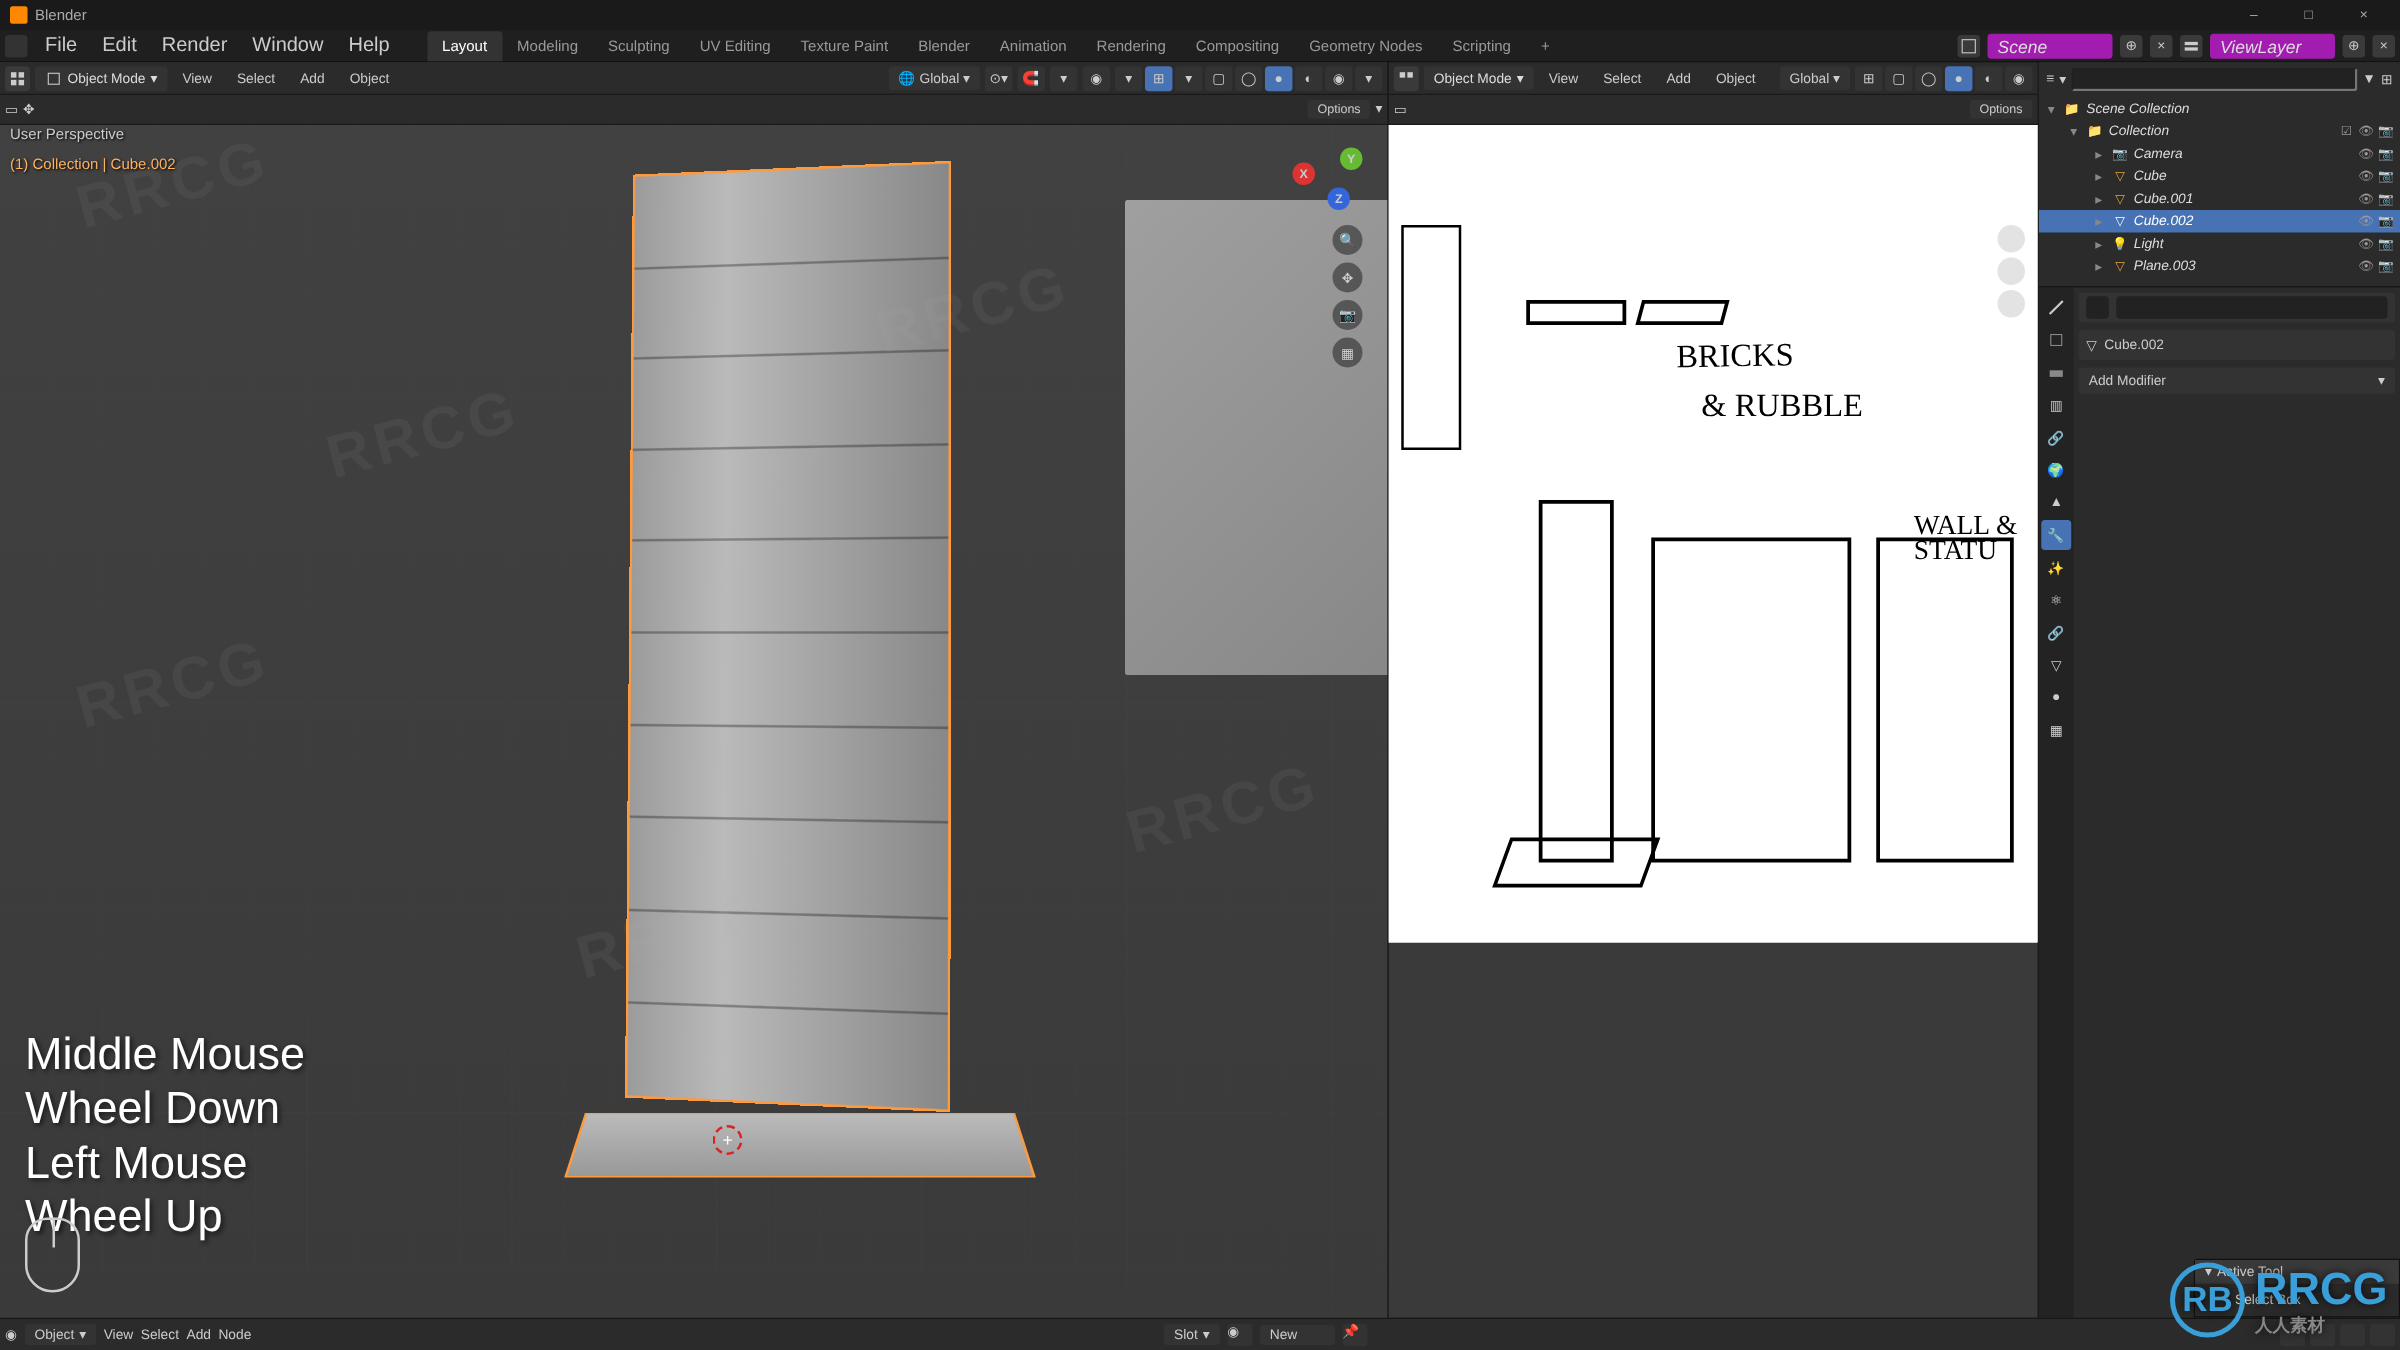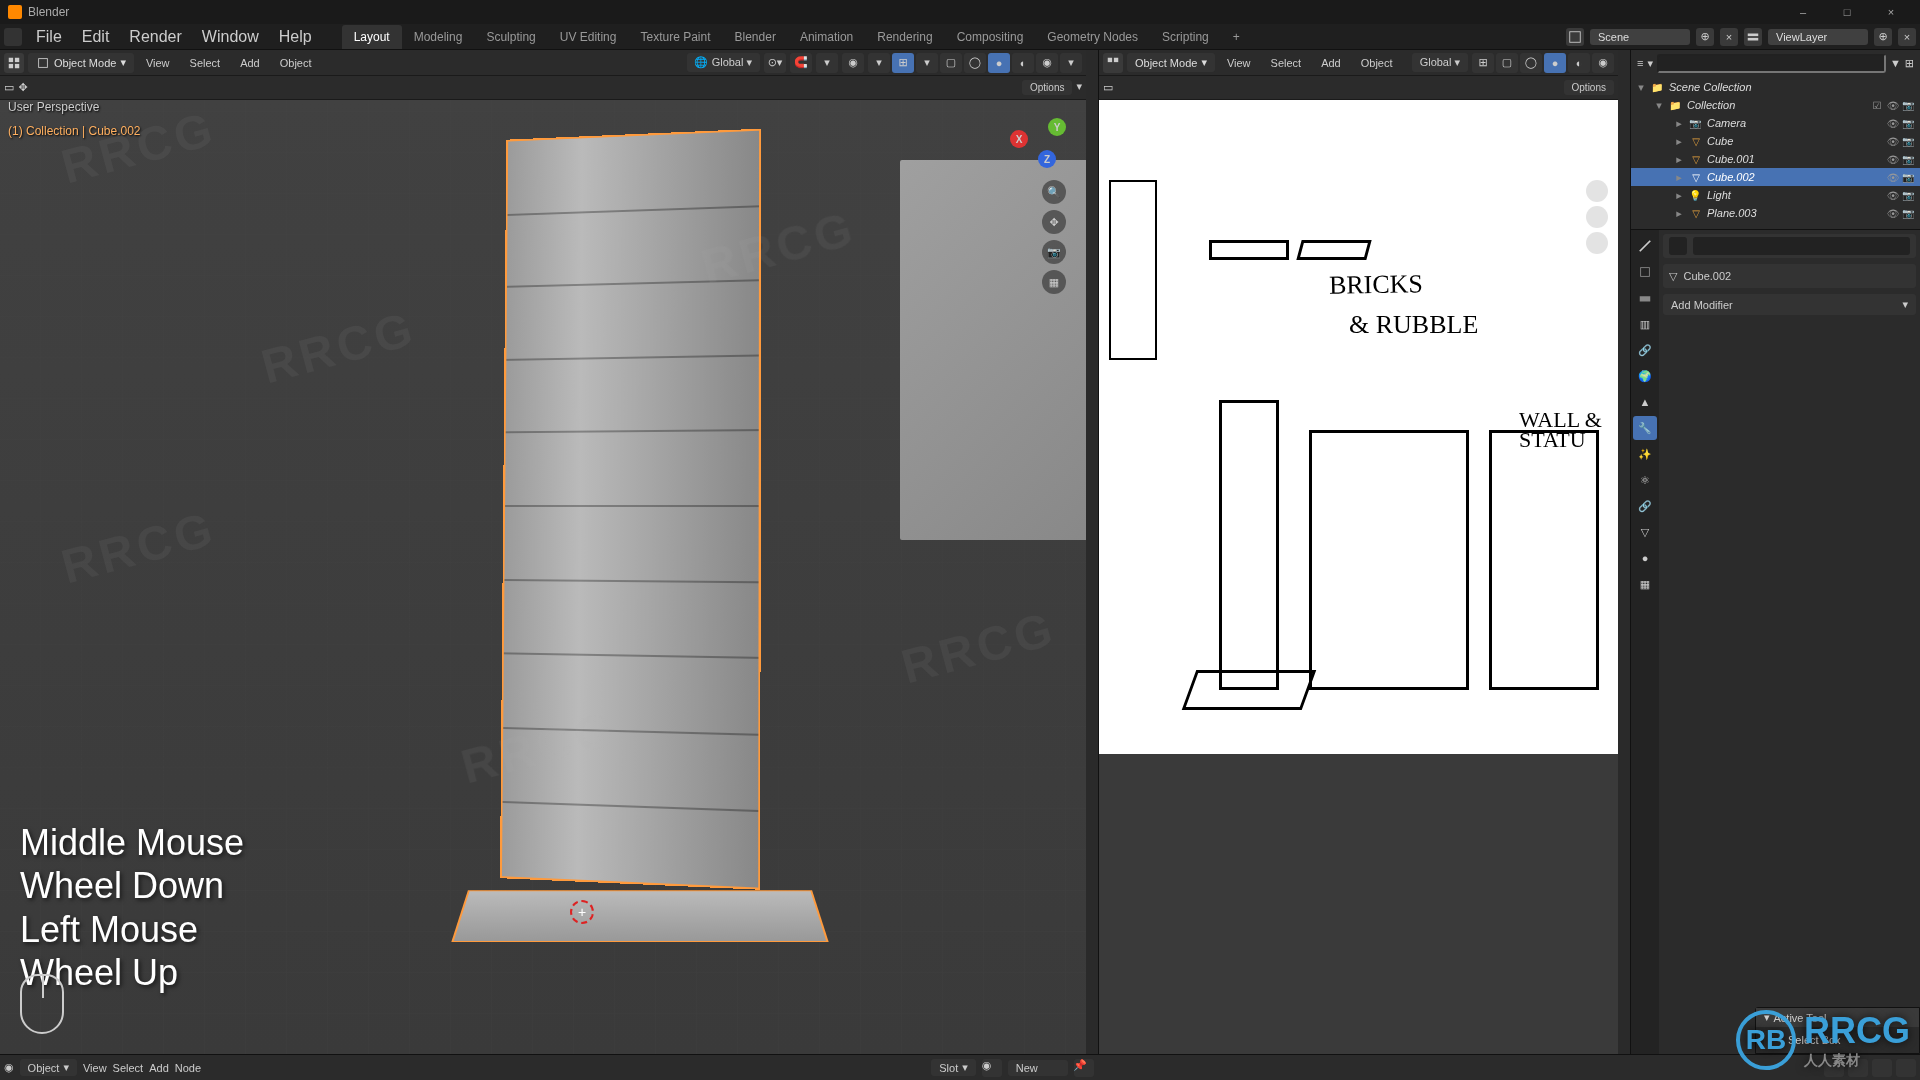--- a/index.html
+++ b/index.html
@@ -12,24 +12,24 @@
 .titlebar .winbtn { width: 42px; height: 20px; display: flex; align-items: center; justify-content: center; color: #aaa; cursor: pointer; }
 
 .menubar { height: 26px; background: #1f1f1f; display: flex; align-items: center; padding: 0 4px; border-bottom: 1px solid #111; }
 .menubar .file-icon { width: 18px; height: 18px; background: #333; border-radius: 3px; margin-right: 4px; }
 .menubar .menuitem { padding: 4px 10px; color: #ccc; cursor: pointer; font-size: 16px; }
 .menubar .spacer { flex: 1; }
 .menubar .workspace-tabs { display: flex; gap: 0; margin-left: 20px; }
 .menubar .ws-tab { padding: 5px 12px; color: #999; cursor: pointer; font-size: 12px; border-radius: 3px 3px 0 0; }
 .menubar .ws-tab.active { background: #333; color: #fff; }
 .menubar .scene-info { display: flex; gap: 6px; align-items: center; }
-.menubar .scene-field { background: #404040; padding: 2px 20px 2px 8px; border-radius: 3px; font-size: 11px; color: #ddd; min-width: 100px; }
+.menubar .scene-field { background: #a21caf; padding: 2px 20px 2px 8px; border-radius: 3px; font-size: 14px; color: #ddd; min-width: 100px; font-style: italic; }
 .menubar .iconbtn { width: 18px; height: 18px; background: #3a3a3a; border-radius: 3px; display: flex; align-items: center; justify-content: center; }
 
-.main { display: flex; height: calc(100% - 50px - 26px); gap: 12px; }
+.main { display: flex; height: calc(100% - 50px - 26px); }
 
 .viewport-left { flex: 1; position: relative; background: #393939; display: flex; flex-direction: column; }
 .v-header { height: 26px; background: #2b2b2b; display: flex; align-items: center; padding: 0 4px; gap: 4px; border-bottom: 1px solid #1a1a1a; }
 .v-header .editorbtn { width: 20px; height: 20px; background: #3a3a3a; border-radius: 3px; display: flex; align-items: center; justify-content: center; }
 .v-header .mode-select { background: #333; padding: 3px 8px; border-radius: 3px; color: #ddd; font-size: 11px; display: flex; align-items: center; gap: 4px; }
 .v-header .menuitem2 { padding: 3px 8px; color: #ccc; font-size: 11px; cursor: pointer; }
 .v-header .orient-select { background: #333; padding: 3px 8px; border-radius: 3px; font-size: 11px; }
 .v-header .right-group { margin-left: auto; display: flex; gap: 2px; }
 .v-header .togglebtn { width: 22px; height: 20px; background: #333; border-radius: 3px; display: flex; align-items: center; justify-content: center; }
 .v-header .togglebtn.active { background: #4772b3; }

